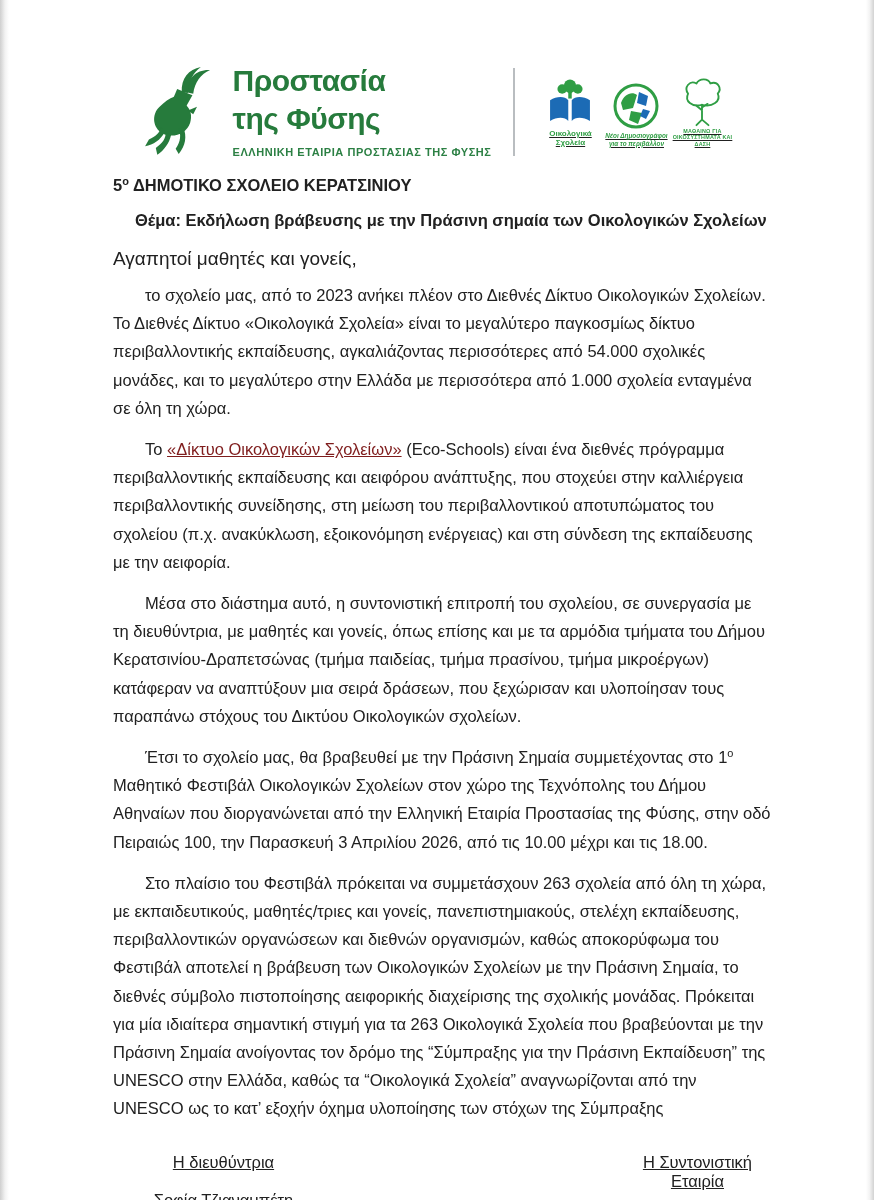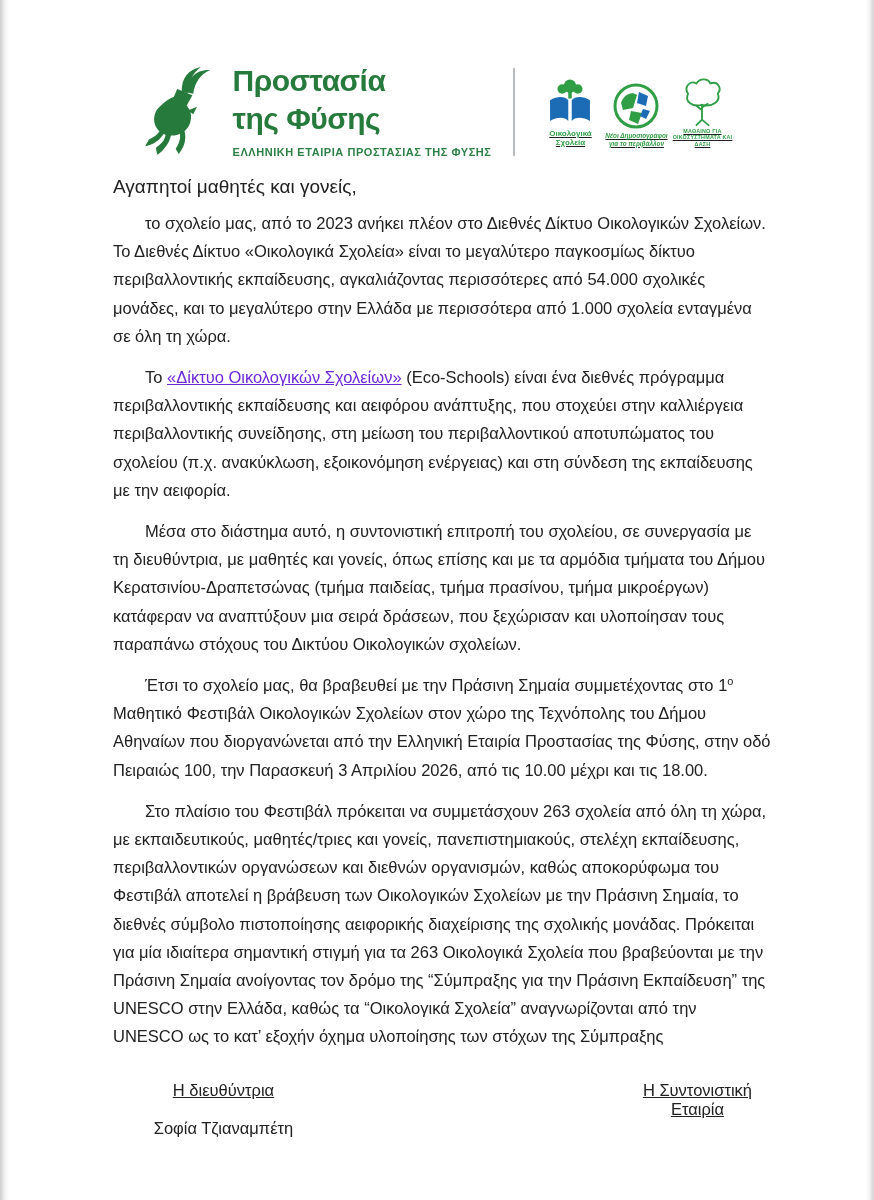--- a/index.html
+++ b/index.html
@@ -32,21 +32,21 @@
   .cap-yre{color:#2f9e44;font-style:italic;font-weight:bold;font-size:6.4px;line-height:7.5px;text-align:center;margin-top:2px;}
   .cap-leaf{color:#2f9e44;font-weight:bold;font-size:5.4px;line-height:6.4px;text-align:center;margin-top:1px;letter-spacing:.2px;}
 
   
   .content{position:absolute;left:113px;top:176px;width:658px;}
   .school-heading{font-weight:bold;font-size:16.5px;margin:0 0 16px 0;}
   .subject{font-weight:bold;font-size:16.5px;margin:0 0 18px 0;padding-left:22px;}
   .salutation{font-size:19px;margin:0 0 10px 0;}
   .para{font-size:16.5px;line-height:28.2px;text-indent:32px;margin:11px 0 13px 0;}
   .b{font-weight:normal;}
-  .lnk{color:#6d28d9;text-decoration:underline;cursor:pointer;}
+  .lnk{color:#7f1d1d;text-decoration:underline;cursor:pointer;}
   sup{font-size:11px;line-height:0;}
 
   
   .signatures{display:flex;margin-top:30px;font-size:16.5px;}
   .sig-col{display:flex;flex-direction:column;}
   .sig-left{width:230px;margin-left:40px;text-align:center;}
   .sig-right{width:240px;margin-left:330px;text-align:center;}
   .sig-role{margin-bottom:14px;text-decoration:underline;}
   .sig-col .sig-name{margin-bottom:14px;line-height:28px;}
 </style>
@@ -116,20 +116,22 @@
           <path d="M23 30 C12 33 4 26 8 18 C3 11 10 3 17 7 C20 1 30 1 32 7 C40 4 45 12 40 18 C44 26 34 33 23 30 Z"></path>
           <path d="M23 30 L23 46 M23 46 L17 52 M23 46 L30 52 M23 36 L17 31 M23 33 L29 29"></path>
         </g>
       </svg>
       <div class="cap-leaf">ΜΑΘΑΙΝΩ ΓΙΑ ΟΙΚΟΣΥΣΤΗΜΑΤΑ ΚΑΙ ΔΑΣΗ</div>
     </div>
   </div>
 </div>
 
 <div class="content">
+  <div class="school-heading"><span>5</span><sup>ο</sup><span> ΔΗΜΟΤΙΚΟ ΣΧΟΛΕΙΟ ΚΕΡΑΤΣΙΝΙΟΥ</span></div>
+  <div class="subject">Θέμα: Εκδήλωση βράβευσης με την Πράσινη σημαία των Οικολογικών Σχολείων</div>
   <div class="salutation">Αγαπητοί μαθητές και γονείς,</div>
 
   <p class="para"><span>το σχολείο μας, από το 2023 ανήκει πλέον στο Διεθνές Δίκτυο Οικολογικών Σχολείων. Το Διεθνές Δίκτυο «Οικολογικά Σχολεία» είναι το μεγαλύτερο παγκοσμίως δίκτυο περιβαλλοντικής εκπαίδευσης, αγκαλιάζοντας περισσότερες από 54.000 σχολικές μονάδες, και το μεγαλύτερο στην Ελλάδα με περισσότερα από 1.000 σχολεία ενταγμένα σε όλη τη χώρα.</span></p>
   <p class="para"><span>Το </span><span class="lnk">«Δίκτυο Οικολογικών Σχολείων»</span><span> (Eco-Schools) είναι ένα διεθνές πρόγραμμα περιβαλλοντικής εκπαίδευσης και αειφόρου ανάπτυξης, που στοχεύει στην καλλιέργεια περιβαλλοντικής συνείδησης, στη μείωση του περιβαλλοντικού αποτυπώματος του σχολείου (π.χ. ανακύκλωση, εξοικονόμηση ενέργειας) και στη σύνδεση της εκπαίδευσης με την αειφορία.</span></p>
   <p class="para"><span>Μέσα στο διάστημα αυτό, η συντονιστική επιτροπή του σχολείου, σε συνεργασία με τη διευθύντρια, με μαθητές και γονείς, όπως επίσης και με τα αρμόδια τμήματα του Δήμου Κερατσινίου-Δραπετσώνας (τμήμα παιδείας, τμήμα πρασίνου, τμήμα μικροέργων) κατάφεραν να αναπτύξουν μια σειρά δράσεων, που ξεχώρισαν και υλοποίησαν τους παραπάνω στόχους του Δικτύου Οικολογικών σχολείων.</span></p>
   <p class="para"><span>Έτσι το σχολείο μας, </span><span class="b">θα βραβευθεί με την Πράσινη Σημαία</span><span> συμμετέχοντας στο </span><span class="b">1</span><sup class="b">ο</sup><span class="b"> Μαθητικό Φεστιβάλ Οικολογικών Σχολείων στον χώρο της Τεχνόπολης του Δήμου Αθηναίων</span><span> που διοργανώνεται από την Ελληνική Εταιρία Προστασίας της Φύσης, στην οδό Πειραιώς 100</span><span class="b">, την Παρασκευή 3 Απριλίου 2026, από τις 10.00 μέχρι και τις 18.00.</span></p>
   <p class="para"><span>Στο πλαίσιο του Φεστιβάλ πρόκειται να συμμετάσχουν 263 σχολεία από όλη τη χώρα, με εκπαιδευτικούς, μαθητές/τριες και γονείς, πανεπιστημιακούς, στελέχη εκπαίδευσης, περιβαλλοντικών οργανώσεων και διεθνών οργανισμών, καθώς αποκορύφωμα του Φεστιβάλ αποτελεί η βράβευση των Οικολογικών Σχολείων με την Πράσινη Σημαία, το διεθνές σύμβολο πιστοποίησης αειφορικής διαχείρισης της σχολικής μονάδας. Πρόκειται για μία ιδιαίτερα σημαντική στιγμή για τα 263 Οικολογικά Σχολεία που βραβεύονται με την Πράσινη Σημαία ανοίγοντας τον δρόμο της “Σύμπραξης για την Πράσινη Εκπαίδευση” της UNESCO στην Ελλάδα, καθώς τα “Οικολογικά Σχολεία” αναγνωρίζονται από την UNESCO ως το κατ’ εξοχήν όχημα υλοποίησης των στόχων της Σύμπραξης</span></p>
 
   <div class="signatures">
     <div class="sig-col sig-left">

